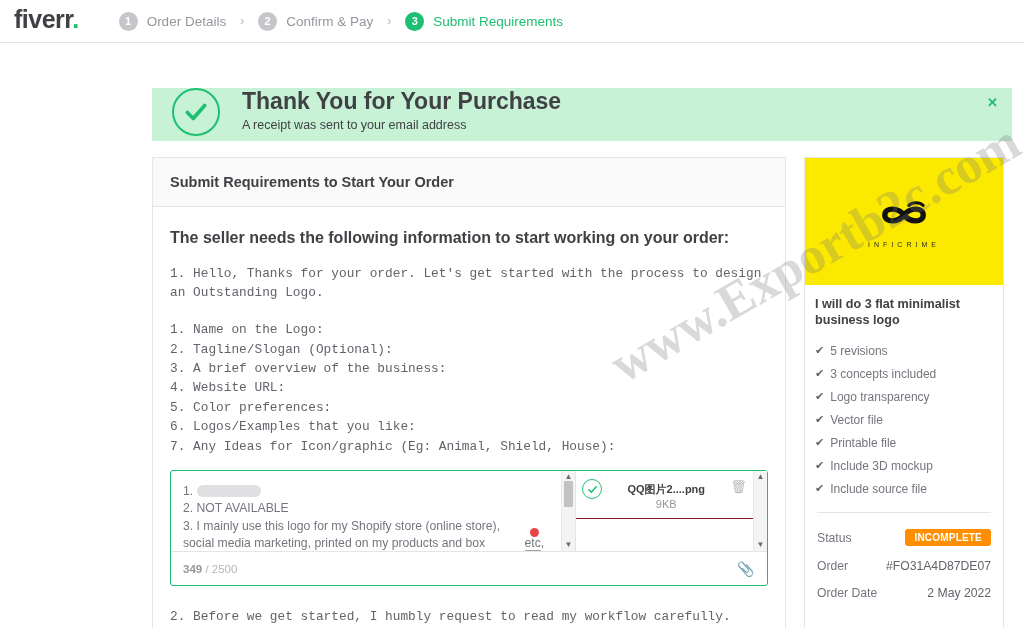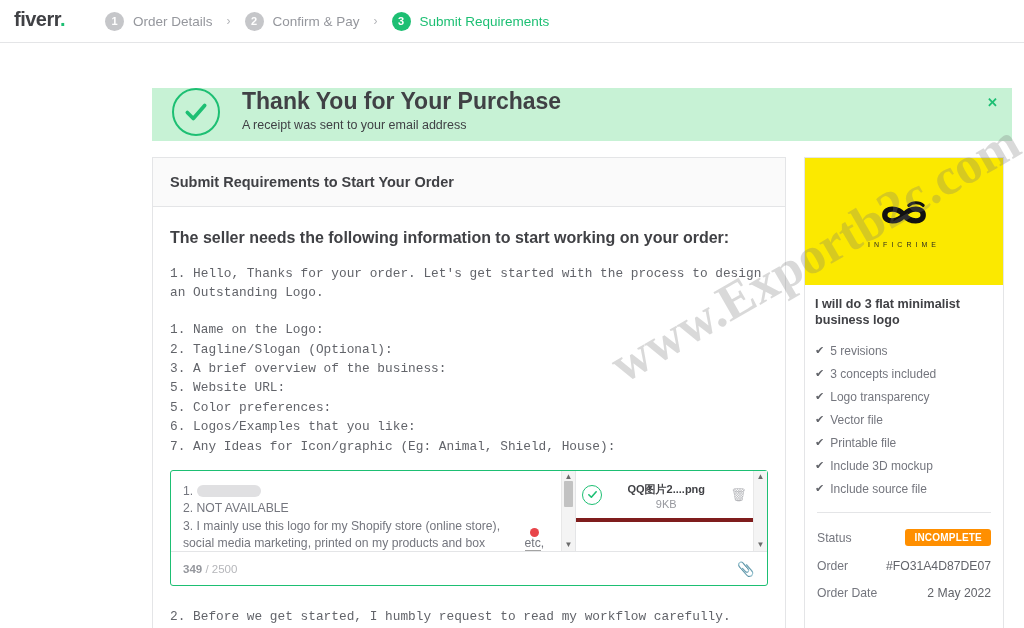--- a/index.html
+++ b/index.html
@@ -16,21 +16,21 @@
     height: 43px;
     width: 100%;
     background: #fff;
     border-bottom: 1px solid #e4e5e7;
     display: flex;
     align-items: center;
     padding: 0 12px;
     position: relative;
   }
   .brand {
-    font-size: 20px;
+    font-size: 25px;
     font-weight: bold;
     letter-spacing: -0.5px;
     color: #404145;
     margin-left: 2px;
     margin-right: 40px;
     line-height: 1;
     position: relative;
     top: -2px;
   }
   .brand .dot { color: #1dbf73; }
@@ -160,23 +160,23 @@
   .vscroll-inner { position: relative; flex: 1; width: 100%; display: flex; justify-content: center; }
 
   .files-pane {
     width: 192px;
     border-left: 1px solid #e4e5e7;
     display: flex;
     flex: none;
   }
   .files-list { flex: 1; }
   .file-item {
-    display: flex; align-items: center;
+    display: flex; 
     padding: 8px 6px;
-    border-bottom: 4px solid #7f1d1d;
+    border-bottom: 1px solid #7f1d1d;
     gap: 23px;
   }
   .file-check {
     width: 20px; height: 20px; border-radius: 50%;
     border: 1.5px solid #1dbf73;
     display: flex; align-items: center; justify-content: center;
     flex: none;
   }
   .file-check svg { width: 11px; height: 11px; }
   .file-meta { flex: 1; text-align: center; }
@@ -303,21 +303,21 @@
         <div class="card-head">Submit Requirements to Start Your Order</div>
 
         <div class="card-body">
           <div class="req-title">The seller needs the following information to start working on your order:</div>
           <div class="req-line">1. Hello, Thanks for your order. Let's get started with the process to design an Outstanding Logo.</div>
 
           <div class="req-list">
             <div class="req-line">1. Name on the Logo:</div>
             <div class="req-line">2. Tagline/Slogan (Optional):</div>
             <div class="req-line">3. A brief overview of the business:</div>
-            <div class="req-line">5. Website URL:</div>
+            <div class="req-line">4. Website URL:</div>
             <div class="req-line">5. Color preferences:</div>
             <div class="req-line">6. Logos/Examples that you like:</div>
             <div class="req-line">7. Any Ideas for Icon/graphic (Eg: Animal, Shield, House):</div>
           </div>
 
           <div class="answer-box">
             <div class="answer-row">
 
               <div class="answer-text">
                 <div>

